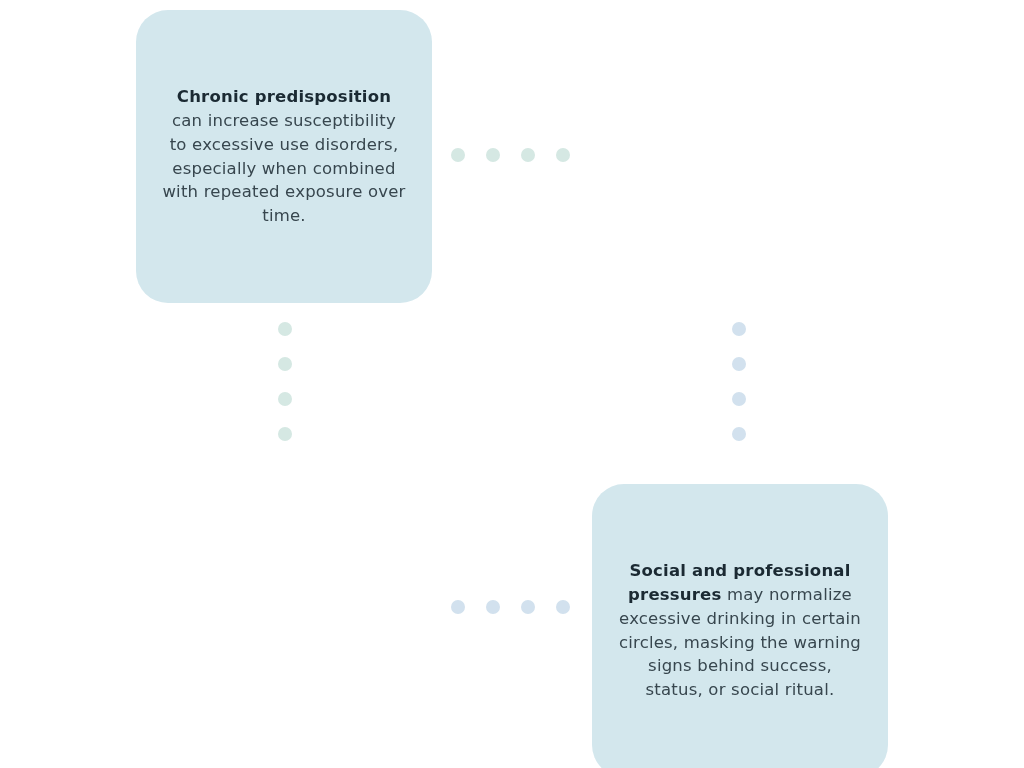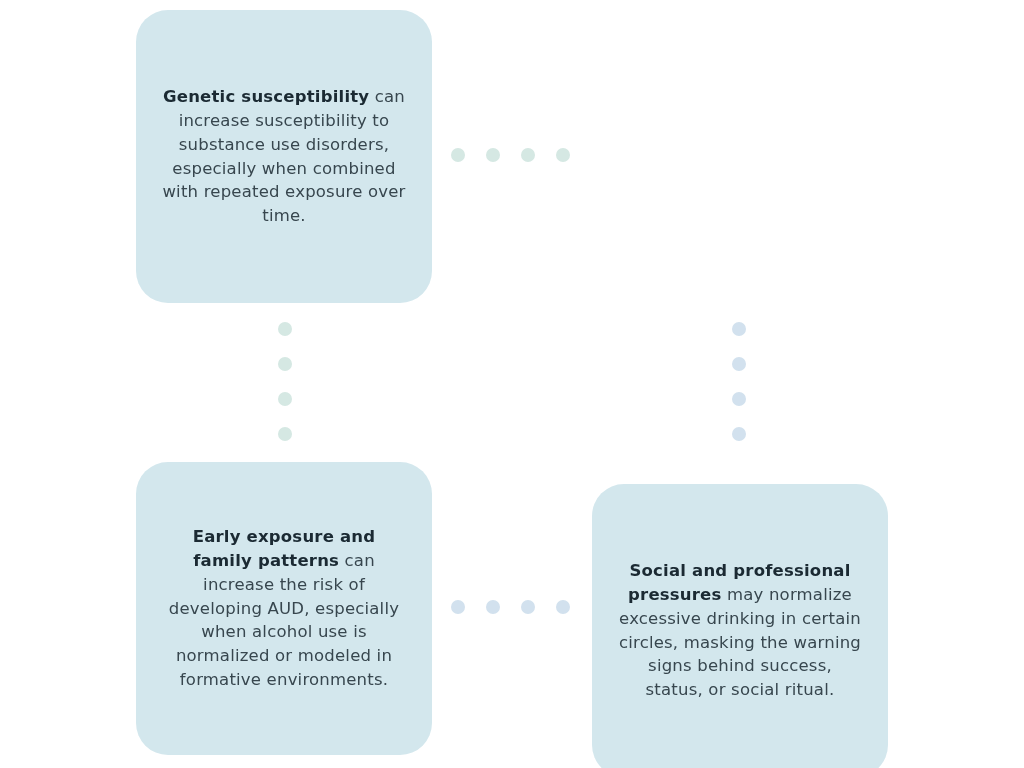--- a/index.html
+++ b/index.html
@@ -68,27 +68,24 @@
   .conn-bottom { left: 451px; top: 600px; }
   .conn-left   { left: 278px; top: 322px; }
   .conn-right  { left: 732px; top: 322px; }
 </style>
 </head>
 <body>
 
 <div class="canvas">
 
   <div class="card card-tl">
-    <div class="card-text"><b>Genetic susceptibility</b><span> can increase susceptibility to substance use disorders, especially when combined with repeated exposure over time.</span></div>
+    <div class="card-text"><b>Chronic predisposition</b><span> can increase susceptibility to excessive use disorders, especially when combined with repeated exposure over time.</span></div>
   </div>
 
 
-  <div class="card card-bl">
-    <div class="card-text"><b>Early exposure and family patterns</b><span> can increase the risk of developing AUD, especially when alcohol use is normalized or modeled in formative environments.</span></div>
-  </div>
 
   <div class="card card-br">
     <div class="card-text"><b>Social and professional pressures</b><span> may normalize excessive drinking in certain circles, masking the warning signs behind success, status, or social ritual.</span></div>
   </div>
 
   <div class="connector horizontal teal-dots conn-top">
     <div class="dot"></div>
     <div class="dot"></div>
     <div class="dot"></div>
     <div class="dot"></div>

